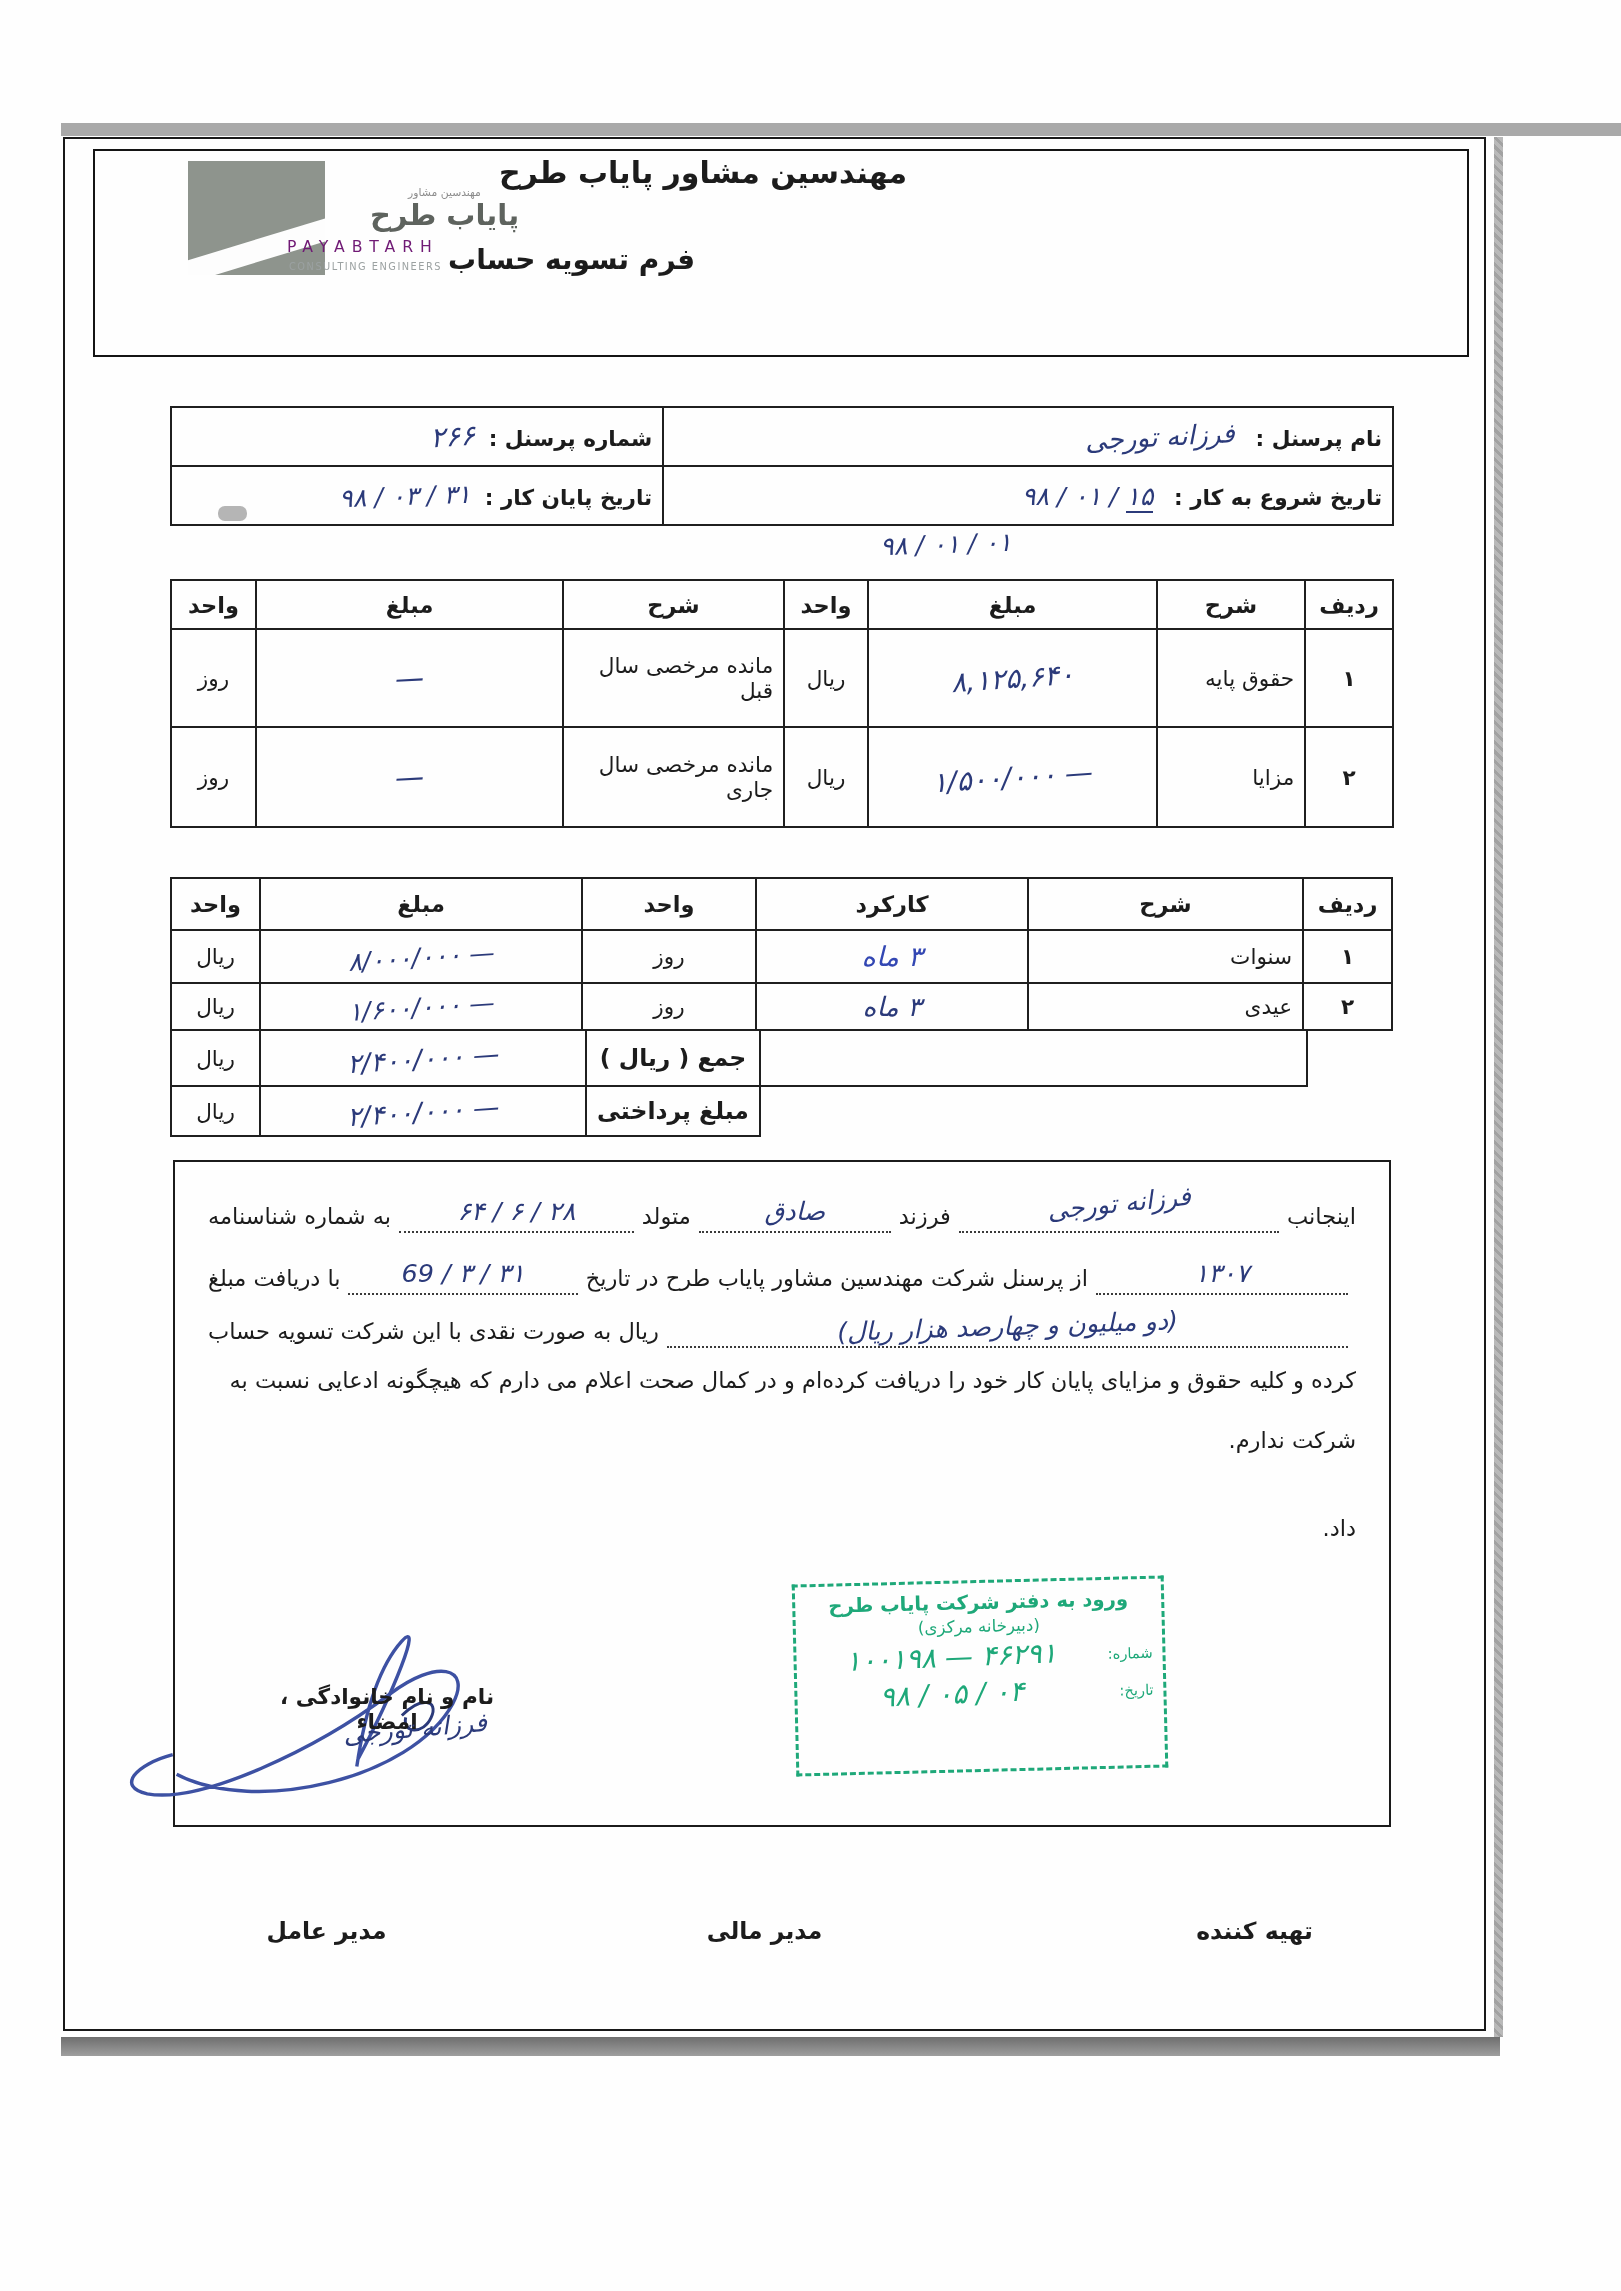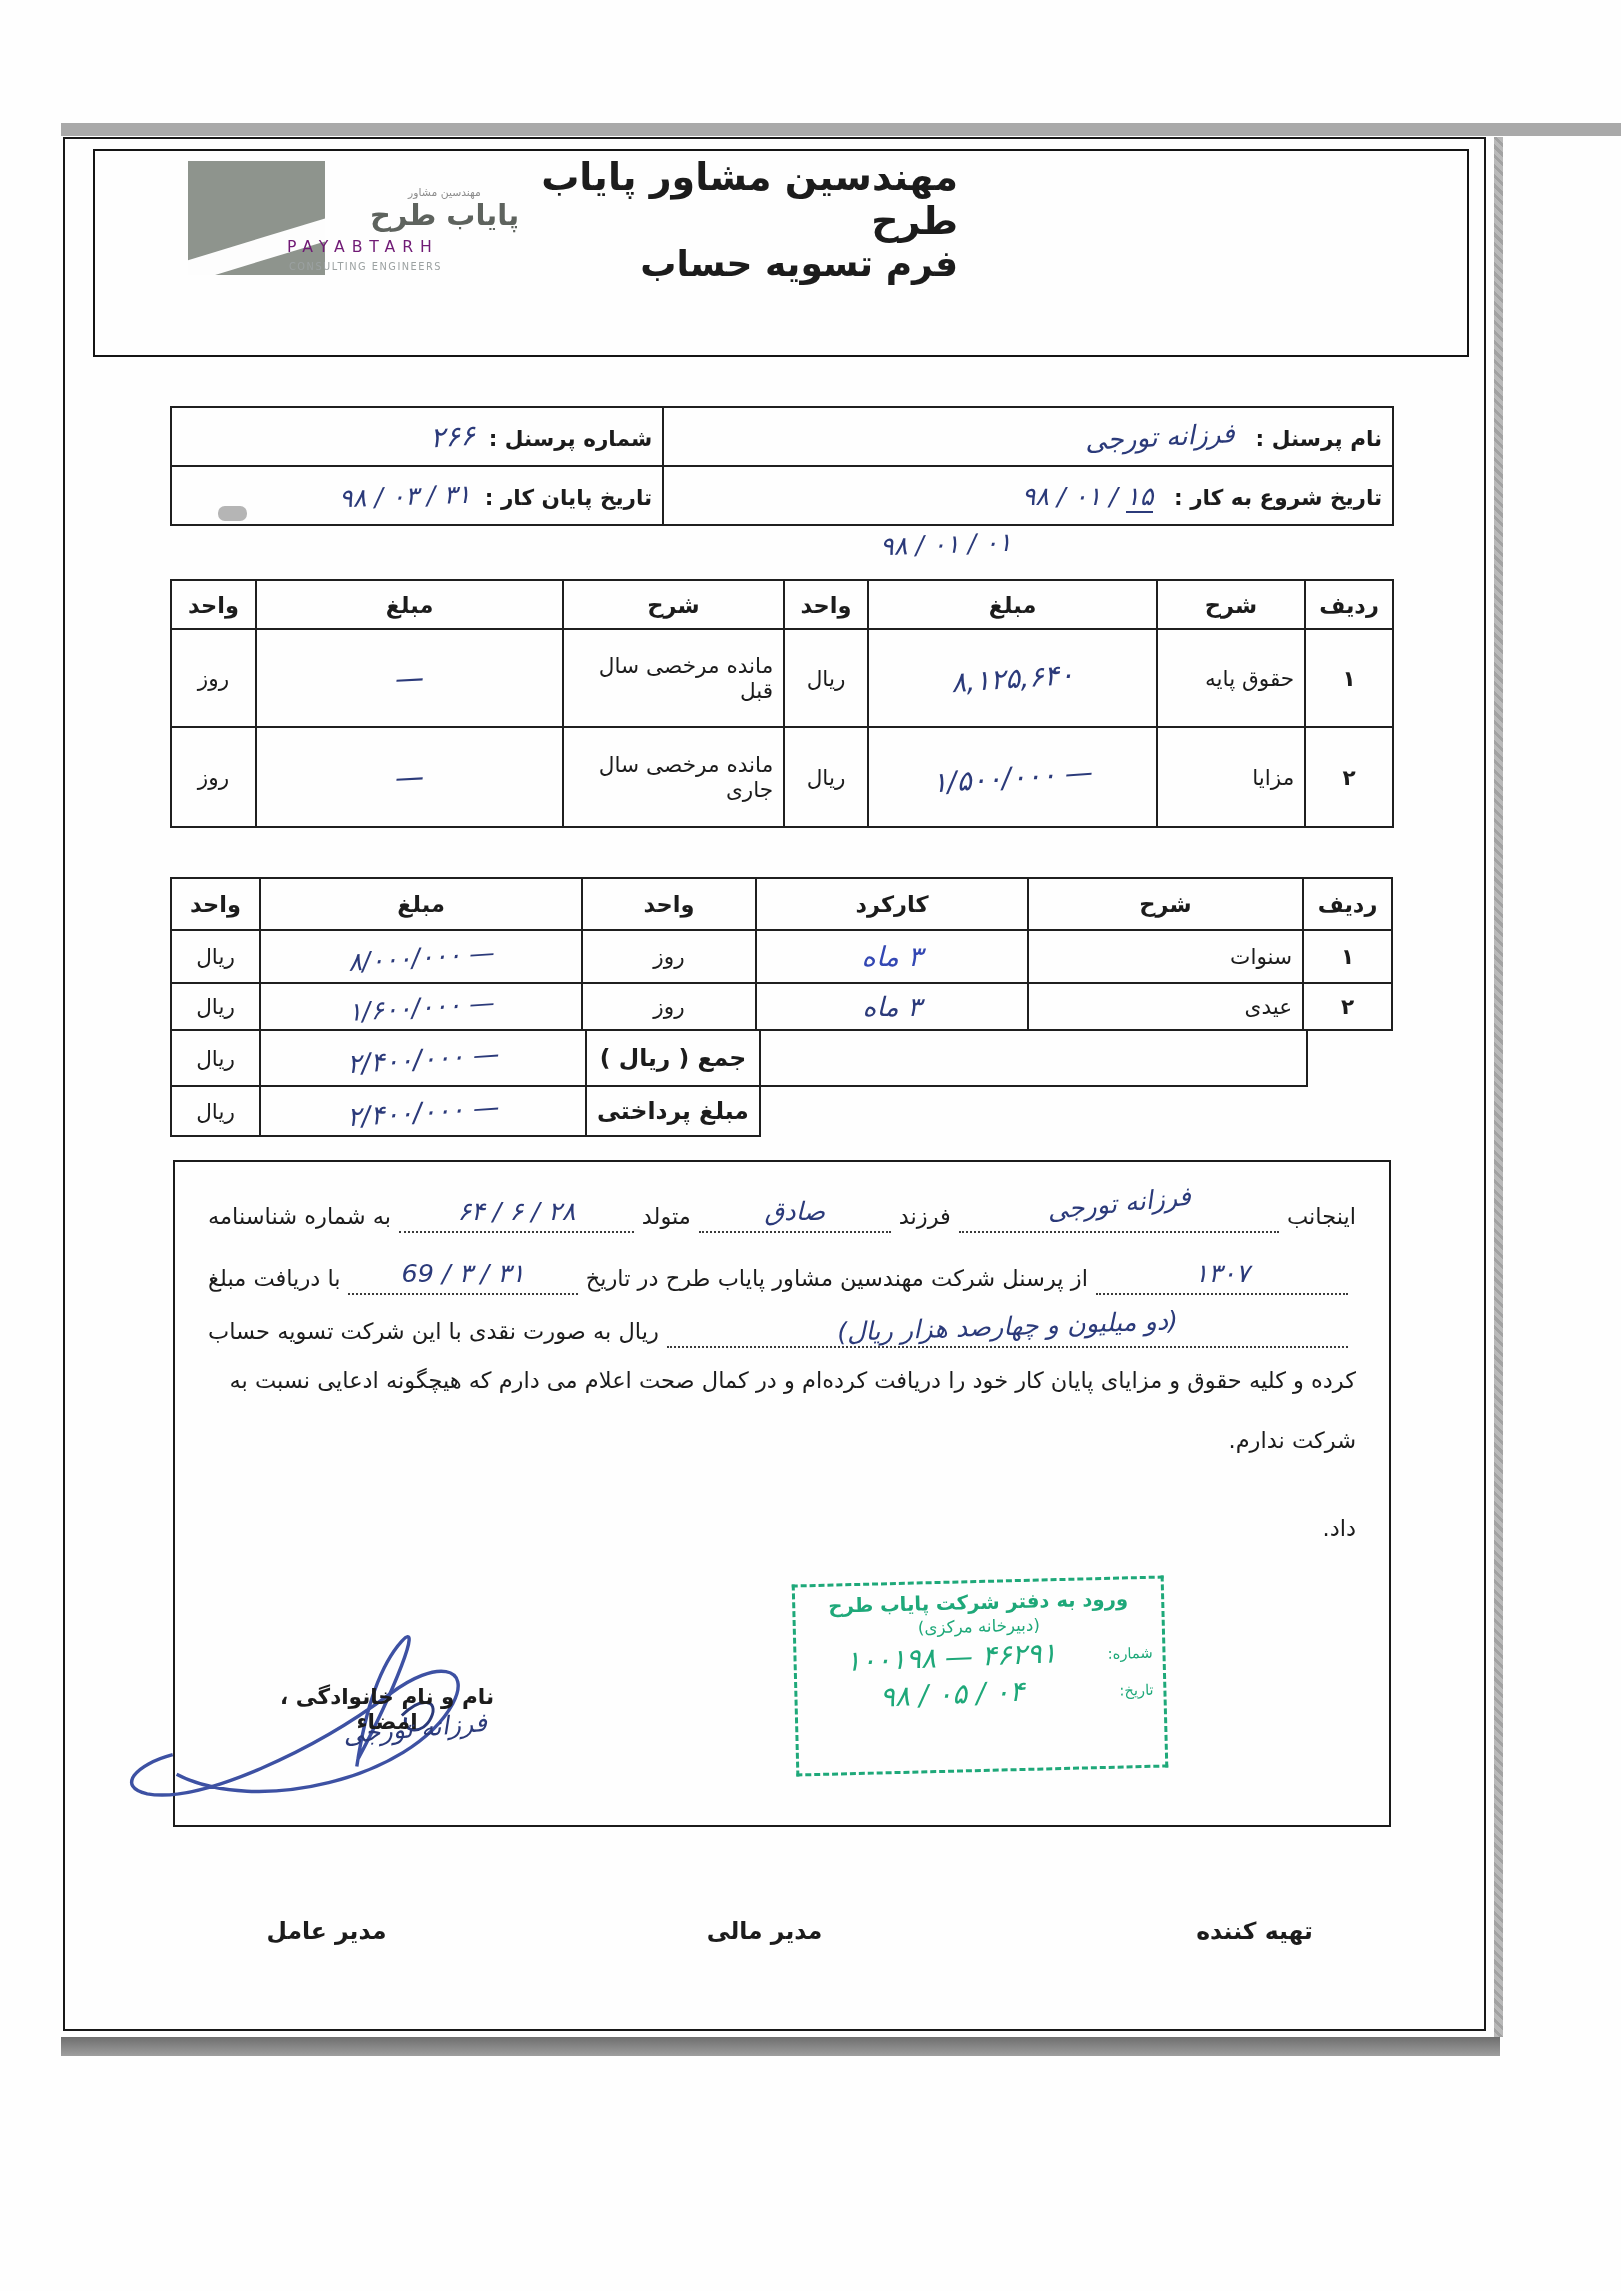--- a/index.html
+++ b/index.html
@@ -16,24 +16,24 @@
   .frame{left:63px;top:137px;width:1423px;height:1894px;border:2.9px solid #181818;box-sizing:border-box;}
 
   
   .hdr{left:93px;top:149px;width:1376px;height:208px;border:2.9px solid #141414;box-sizing:border-box;}
   .logo-square{position:absolute;left:93px;top:9.8px;width:137px;height:114px;background:#8e948d;overflow:hidden;}
   .logo-stripe{position:absolute;left:-17.6px;bottom:13.7px;width:172px;height:21.6px;background:#fdfdfd;transform:rotate(-17deg);}
   .logo-fa-small{position:absolute;left:237px;top:35px;width:225px;text-align:center;font-size:10.8px;color:#8c8c8c;direction:rtl;}
   .logo-fa-name{position:absolute;left:237px;top:47px;width:225px;text-align:center;font-size:29px;font-weight:bold;color:#5e635e;direction:rtl;}
   .logo-en{position:absolute;left:192px;top:86px;width:323px;font-size:15.7px;letter-spacing:6.9px;color:#701a75;}
   .logo-en-sub{position:absolute;left:194px;top:110px;width:323px;font-size:9.8px;letter-spacing:1.5px;color:#9ba1a1;}
-  .company-title{position:absolute;left:353px;top:3.9px;width:510px;text-align:right;
-                 font-size:38px;font-weight:bold;direction:rtl;}
-  .form-title{position:absolute;left:353px;top:92px;width:510px;text-align:right;
-              font-size:36px;font-weight:bold;direction:rtl;}
+  .company-title{position:absolute;left:353px;top:3.9px;width:510px;text-align:center;
+                 font-size:30px;font-weight:bold;direction:rtl;}
+  .form-title{position:absolute;left:353px;top:92px;width:510px;text-align:left;
+              font-size:28px;font-weight:bold;direction:rtl;}
 
   
   table.t{position:absolute;border-collapse:collapse;table-layout:fixed;direction:rtl;}
   table.t td,table.t th{border:2.5px solid #1f1f1f;padding:2px 9.8px;vertical-align:middle;
                         font-size:21.6px;overflow:visible;}
   table.t th{font-weight:bold;font-size:22.5px;text-align:center;}
   .b{font-weight:bold;}
   .ctr{text-align:center;margin-left:11px;}
   .num{direction:ltr;unicode-bidi:isolate;display:inline-block;}
 

